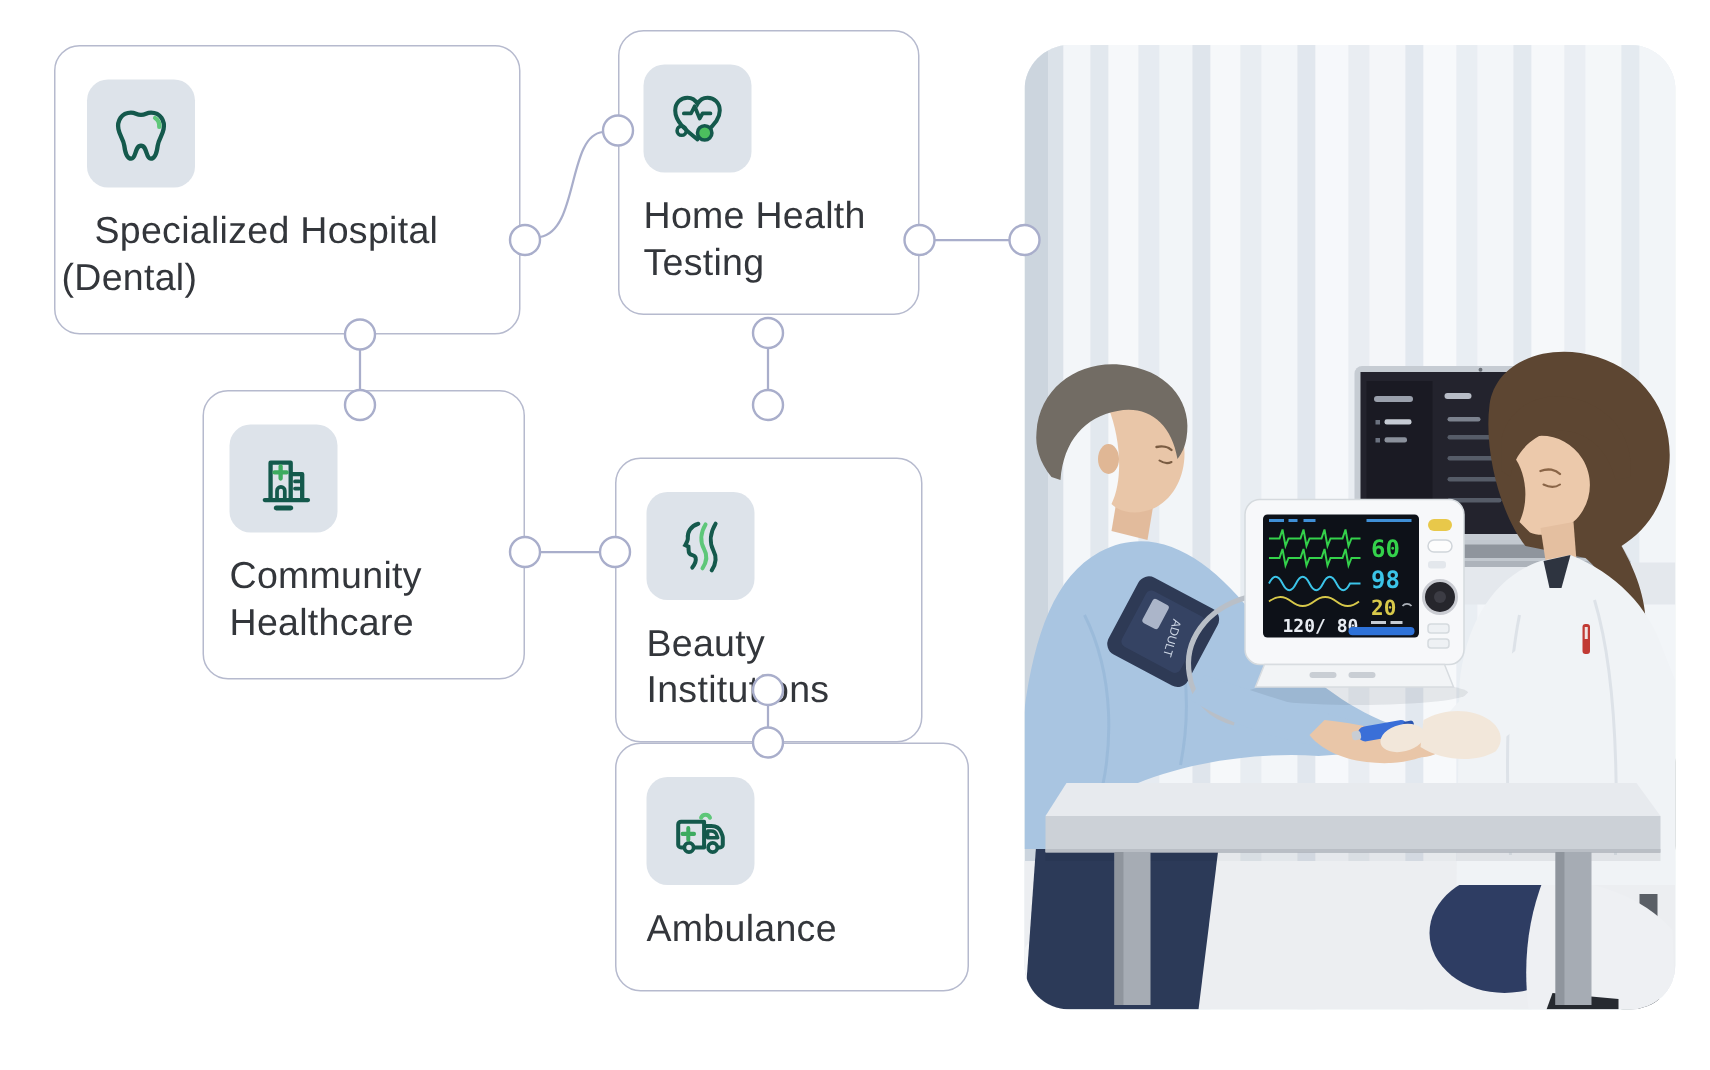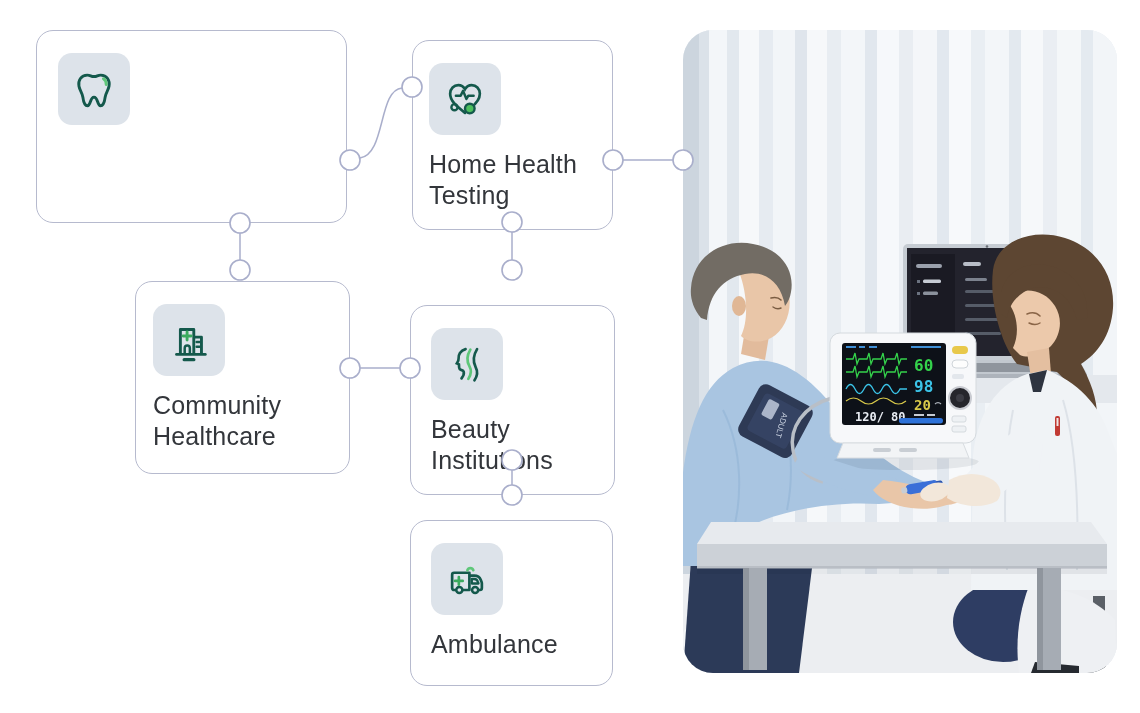--- a/index.html
+++ b/index.html
@@ -1,24 +1,24 @@
 <!DOCTYPE html>
 <html><head>
 <meta charset="utf-8">
 <style>
   html,body{margin:0;padding:0;background:#fff;}
   .canvas{position:relative;width:1140px;height:713px;background:#ffffff;
     font-family:"Liberation Sans",sans-serif;overflow:hidden;}
   .card{position:absolute;box-sizing:border-box;background:#fff;
     border:1.6px solid #b6bace;border-radius:17px;padding:22px 8px 0 20px;}
   .card-1{left:36px;top:30px;width:311px;height:193px;padding-left:4px;}
-  .card-2{left:412px;top:40px;width:201px;height:190px;padding-left:16px;}
-  .card-3{left:135px;top:281px;width:215px;height:193px;padding-left:17px;}
+  .card-2{left:412px;top:20px;width:201px;height:190px;padding-left:16px;}
+  .card-3{left:135px;top:260px;width:215px;height:193px;padding-left:17px;}
   .card-4{left:410px;top:270px;width:205px;height:190px;margin-top:35px;}
-  .card-5{left:410px;top:520px;width:203px;height:166px;}
+  .card-5{left:410px;top:495px;width:236px;height:166px;}
   .icon-tile{width:72px;height:72px;border-radius:14px;background:#dde3ea;
     display:flex;align-items:center;justify-content:center;}
   .card-1 .icon-tile{margin-left:17px;}
   .card-label{margin-top:14px;font-size:25px;line-height:31px;font-weight:500;
     color:#33363b;letter-spacing:.2px;}
   .card-1 .card-label{text-indent:22px;}
   .connector-layer{position:absolute;left:0;top:0;width:1140px;height:713px;
     z-index:6;pointer-events:none;}
   .photo{position:absolute;left:683px;top:30px;width:434px;height:643px;
     border-radius:30px;overflow:hidden;background:#eef1f5;z-index:2;}
@@ -29,20 +29,21 @@
 
 <div class="canvas">
 
   <div class="card card-1">
     <div class="icon-tile">
       <svg width="46" height="46" viewBox="0 0 48 48">
         <path d="M17 9.5 C10.5 9.5 7.2 15.2 8.3 21 C9.2 25.8 11.8 28 12.4 32.6 C13 37.4 14.2 41.5 17.2 41.5 C20.8 41.5 19.6 32.5 24 32.5 C28.4 32.5 27.2 41.5 30.8 41.5 C33.8 41.5 35 37.4 35.6 32.6 C36.2 28 38.8 25.8 39.7 21 C40.8 15.2 37.5 9.5 31 9.5 C27.5 9.5 27.5 11 24 11 C20.5 11 20.5 9.5 17 9.5 Z" fill="none" stroke="#14594c" stroke-width="3" stroke-linejoin="round"></path>
         <path d="M33.8 13.2 C35.8 14.4 36.9 16.8 36.7 19.4" fill="none" stroke="#5ec779" stroke-width="3" stroke-linecap="round"></path>
       </svg>
     </div>
+    <div class="card-label">Specialized Hospital (Dental)</div>
   </div>
 
   <div class="card card-2">
     <div class="icon-tile">
       <svg width="46" height="46" viewBox="0 0 48 48">
         <path d="M24 38.5 C15 31.5 8.5 26 8.5 18.5 C8.5 13 12.5 9.5 17 9.5 C20 9.5 22.6 11.2 24 13.8 C25.4 11.2 28 9.5 31 9.5 C35.5 9.5 39.5 13 39.5 18.5 C39.5 24.3 35.2 29.2 29.8 33.2" fill="none" stroke="#14594c" stroke-width="2.8" stroke-linecap="round"></path>
         <path d="M14.5 20.5 H19.5 L22 15.5 L25.5 24 L27.5 20.5 H33" fill="none" stroke="#14594c" stroke-width="2.6" stroke-linecap="round" stroke-linejoin="round"></path>
         <circle cx="13" cy="32.5" r="3.2" fill="none" stroke="#14594c" stroke-width="2.5"></circle>
         <circle cx="29" cy="34" r="5" fill="#4cbf5e" stroke="#14594c" stroke-width="2.5"></circle>
       </svg>

